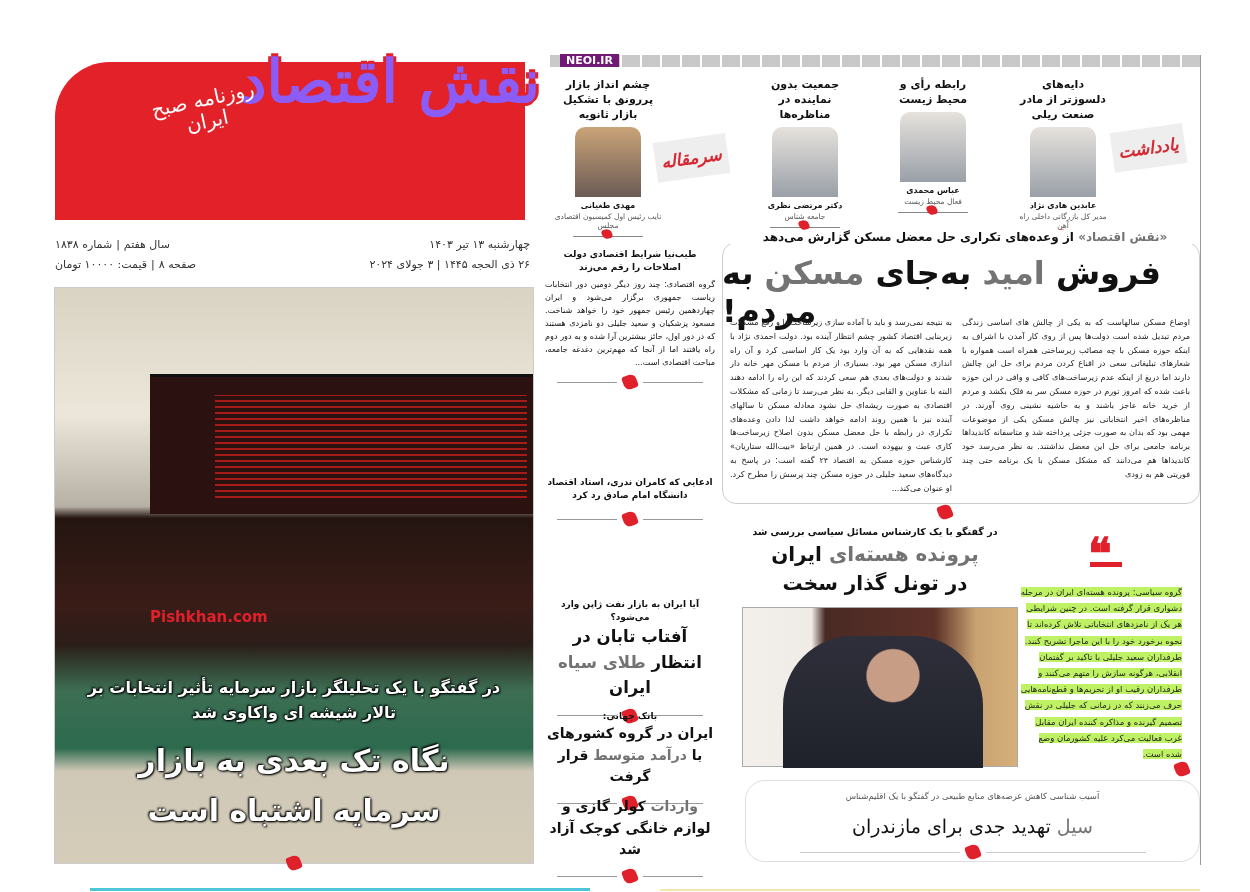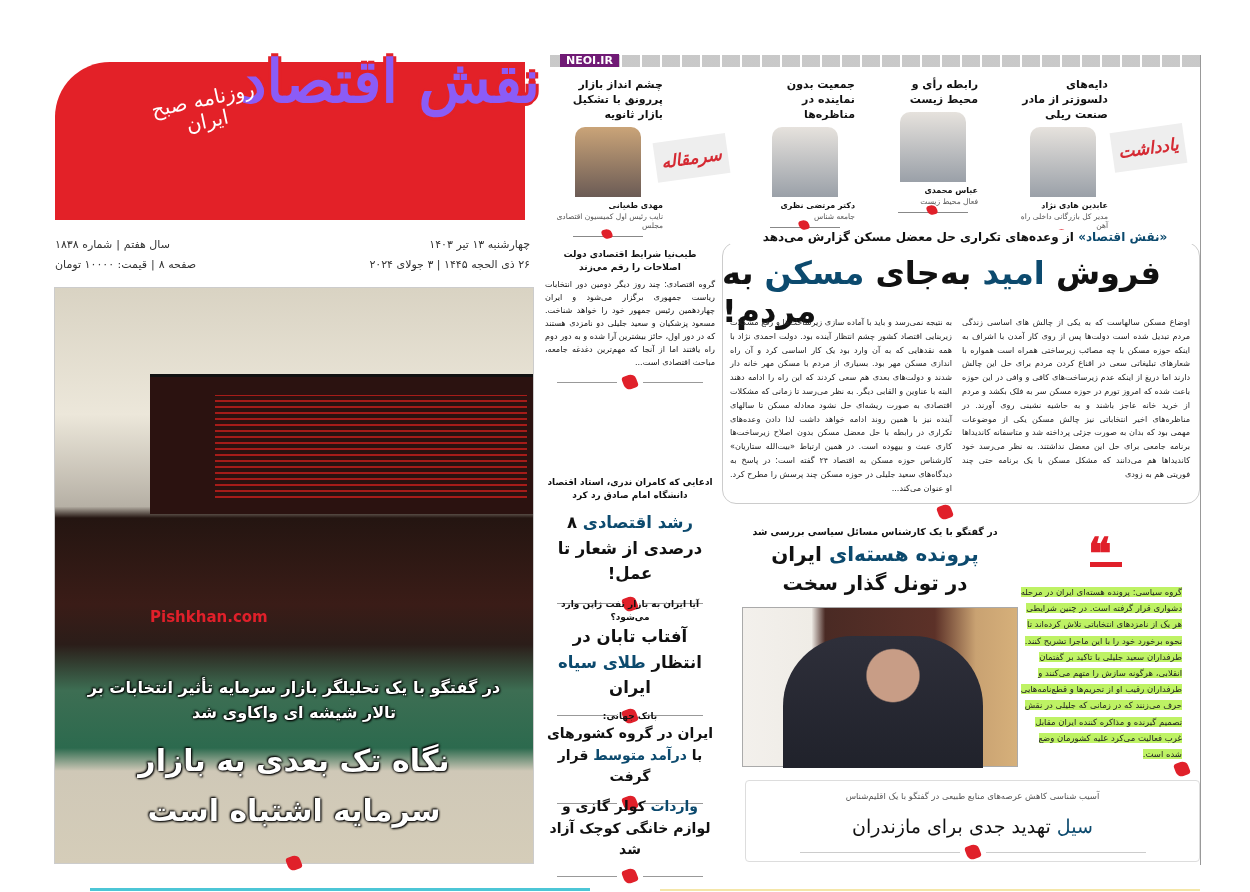--- a/index.html
+++ b/index.html
@@ -1,31 +1,31 @@
 <!DOCTYPE html>
 <html><head>
 <meta charset="utf-8">
 <style>
 *{box-sizing:border-box;margin:0;padding:0}
 body{width:1250px;height:892px;background:#fff;font-family:"DejaVu Sans",sans-serif;position:relative;overflow:hidden;color:#111}
 .abs{position:absolute}
 .rtl{direction:rtl}
-.red{color:#0c4a6e}
+.red{color:#737373}
 .badge{width:14px;height:14px;background:#e0202a;border-radius:3px 6px 3px 6px;transform:rotate(-20deg);display:inline-block}
 .sep{display:flex;align-items:center;justify-content:center;gap:6px}
 .sep .ln{height:1px;background:#999;width:60px}
 
 #mast{left:55px;top:62px;width:470px;height:158px;background:#e32128;border-radius:55px 0 0 0}
 #mast-title{left:120px;top:35px;width:420px;font-family:"DejaVu Serif",serif;font-weight:bold;font-size:59px;color:#8b5cf6;text-align:right;line-height:1.6;text-shadow:-3px 0 0 #e32128,3px 0 0 #e32128,0 -3px 0 #e32128,0 3px 0 #e32128}
 #mast-sub{left:150px;top:88px;width:110px;font-family:"DejaVu Serif",serif;font-size:20px;color:#fff;text-align:center;line-height:1.1;transform:rotate(-12deg)}
 .meta{font-size:11px;color:#333}
 
 #strip{left:550px;top:55px;width:652px;height:12px;background:repeating-linear-gradient(90deg,#bbb 0 10px,#fff 10px 12px,#bbb 12px 20px);opacity:.8}
 #strip-logo{left:560px;top:54px;font-size:11px;color:#fff;font-weight:bold;background:#701a75;padding:0 6px}
-.col-card{position:absolute;direction:rtl}
+.col-card{position:absolute;text-align:center;direction:rtl}
 .col-card .t{font-size:11px;font-weight:bold;line-height:1.35}
 .col-card .ph{margin:4px auto 0;width:66px;height:70px;border-radius:10px 10px 0 0;background:linear-gradient(#e6e2dd,#9aa0a8)}
 .col-card .n{font-size:8px;font-weight:bold;margin-top:4px}
 .col-card .r{font-size:7.5px;color:#555;margin-top:2px}
 .col-card .rule{width:70px;height:1px;background:#888;margin:6px auto 0;position:relative}
 .col-card .rule .badge{position:absolute;left:29px;top:-7px;width:10px;height:10px}
 .stamp{position:absolute;font-family:"DejaVu Serif",serif;font-style:italic;font-weight:bold;color:#d52a33;font-size:17px;background:#eee;padding:10px 6px;transform:rotate(-8deg)}
 
 #lead-box{left:722px;top:242px;width:478px;height:262px;border:1px solid #ccc;border-radius:14px}
 #lead-kicker{left:730px;top:230px;width:470px;font-size:12px;font-weight:bold;text-align:center;background:#fff}
@@ -45,21 +45,21 @@
 
 #nuc-kicker{left:745px;top:526px;width:260px;font-size:9.5px;font-weight:bold;text-align:center;direction:rtl}
 #nuc-title{left:745px;top:540px;width:260px;font-size:20px;font-weight:bold;text-align:center;direction:rtl;line-height:1.45}
 #nuc-photo{left:742px;top:607px;width:276px;height:160px;background:linear-gradient(90deg,#f3f0ec 0%,#efece6 25%,#4a2a24 30%,#5c3128 70%,#c9a272 85%,#d6b07a 100%);border:1px solid #aaa}
 #nuc-photo .person{position:absolute;left:40px;top:28px;width:200px;height:132px;border-radius:70px 70px 0 0;background:radial-gradient(circle at 55% 30%,#c89d86 0 18%,transparent 19%),linear-gradient(#2e2f3a,#20222b)}
 #nuc-text{left:1020px;top:584px;width:162px;direction:rtl;font-size:8.5px;line-height:16.2px;color:#222}
 #nuc-text span{background:#bef264}
 #quote{left:1088px;top:532px;color:#e0202a;font-size:44px;font-weight:bold;font-family:"DejaVu Serif",serif;line-height:1}
 #quote-bar{left:1090px;top:562px;width:32px;height:5px;background:#e0202a}
 
-#flood{left:745px;top:780px;width:455px;height:82px;border:1px solid #ddd;border-radius:4px;text-align:center;direction:rtl}
+#flood{left:745px;top:780px;width:455px;height:82px;border:1px solid #ddd;border-radius:20px;text-align:center;direction:rtl}
 #flood .k{font-size:8.5px;color:#555;margin-top:10px}
 #flood .h{font-family:"DejaVu Serif",serif;font-size:19px;margin-top:14px}
 .vline{position:absolute;width:1px;background:#999}
 </style>
 </head>
 <body>
 
 <div id="mast" class="abs"></div>
 <div id="mast-title" class="abs rtl">نقش اقتصاد</div>
 <div id="mast-sub" class="abs rtl">روزنامه صبح ایران</div>
@@ -134,21 +134,20 @@
   <div class="k">طیب‌نیا شرایط اقتصادی دولت اصلاحات را رقم می‌زند</div>
   <div class="b">گروه اقتصادی: چند روز دیگر دومین دور انتخابات ریاست جمهوری برگزار می‌شود و ایران چهاردهمین رئیس جمهور خود را خواهد شناخت. مسعود پزشکیان و سعید جلیلی دو نامزدی هستند که در دور اول، حائز بیشترین آرا شده و به دور دوم راه یافتند اما از آنجا که مهم‌ترین دغدغه جامعه، مباحث اقتصادی است...</div>
   <div class="sep" style="margin-top:6px">
       <span class="ln"></span>
       <span class="badge"></span>
       <span class="ln"></span>
     </div>
 </div>
 <div class="side" style="top:476px">
   <div class="k">ادعایی که کامران ندری، استاد اقتصاد دانشگاه امام صادق رد کرد</div>
-  <div class="h" style="margin-top:8px"><span class="red">رشد اقتصادی</span><span> ۸ درصدی از شعار تا عمل!</span></div>
   <div class="sep" style="margin-top:10px">
       <span class="ln"></span>
       <span class="badge"></span>
       <span class="ln"></span>
     </div>
 </div>
 <div class="side" style="top:598px">
   <div class="k">آیا ایران به بازار نفت ژاپن وارد می‌شود؟</div>
   <div class="h"><span>آفتاب تابان در انتظار </span><span class="red">طلای سیاه</span><span> ایران</span></div>
   <div class="sep" style="margin-top:8px">

